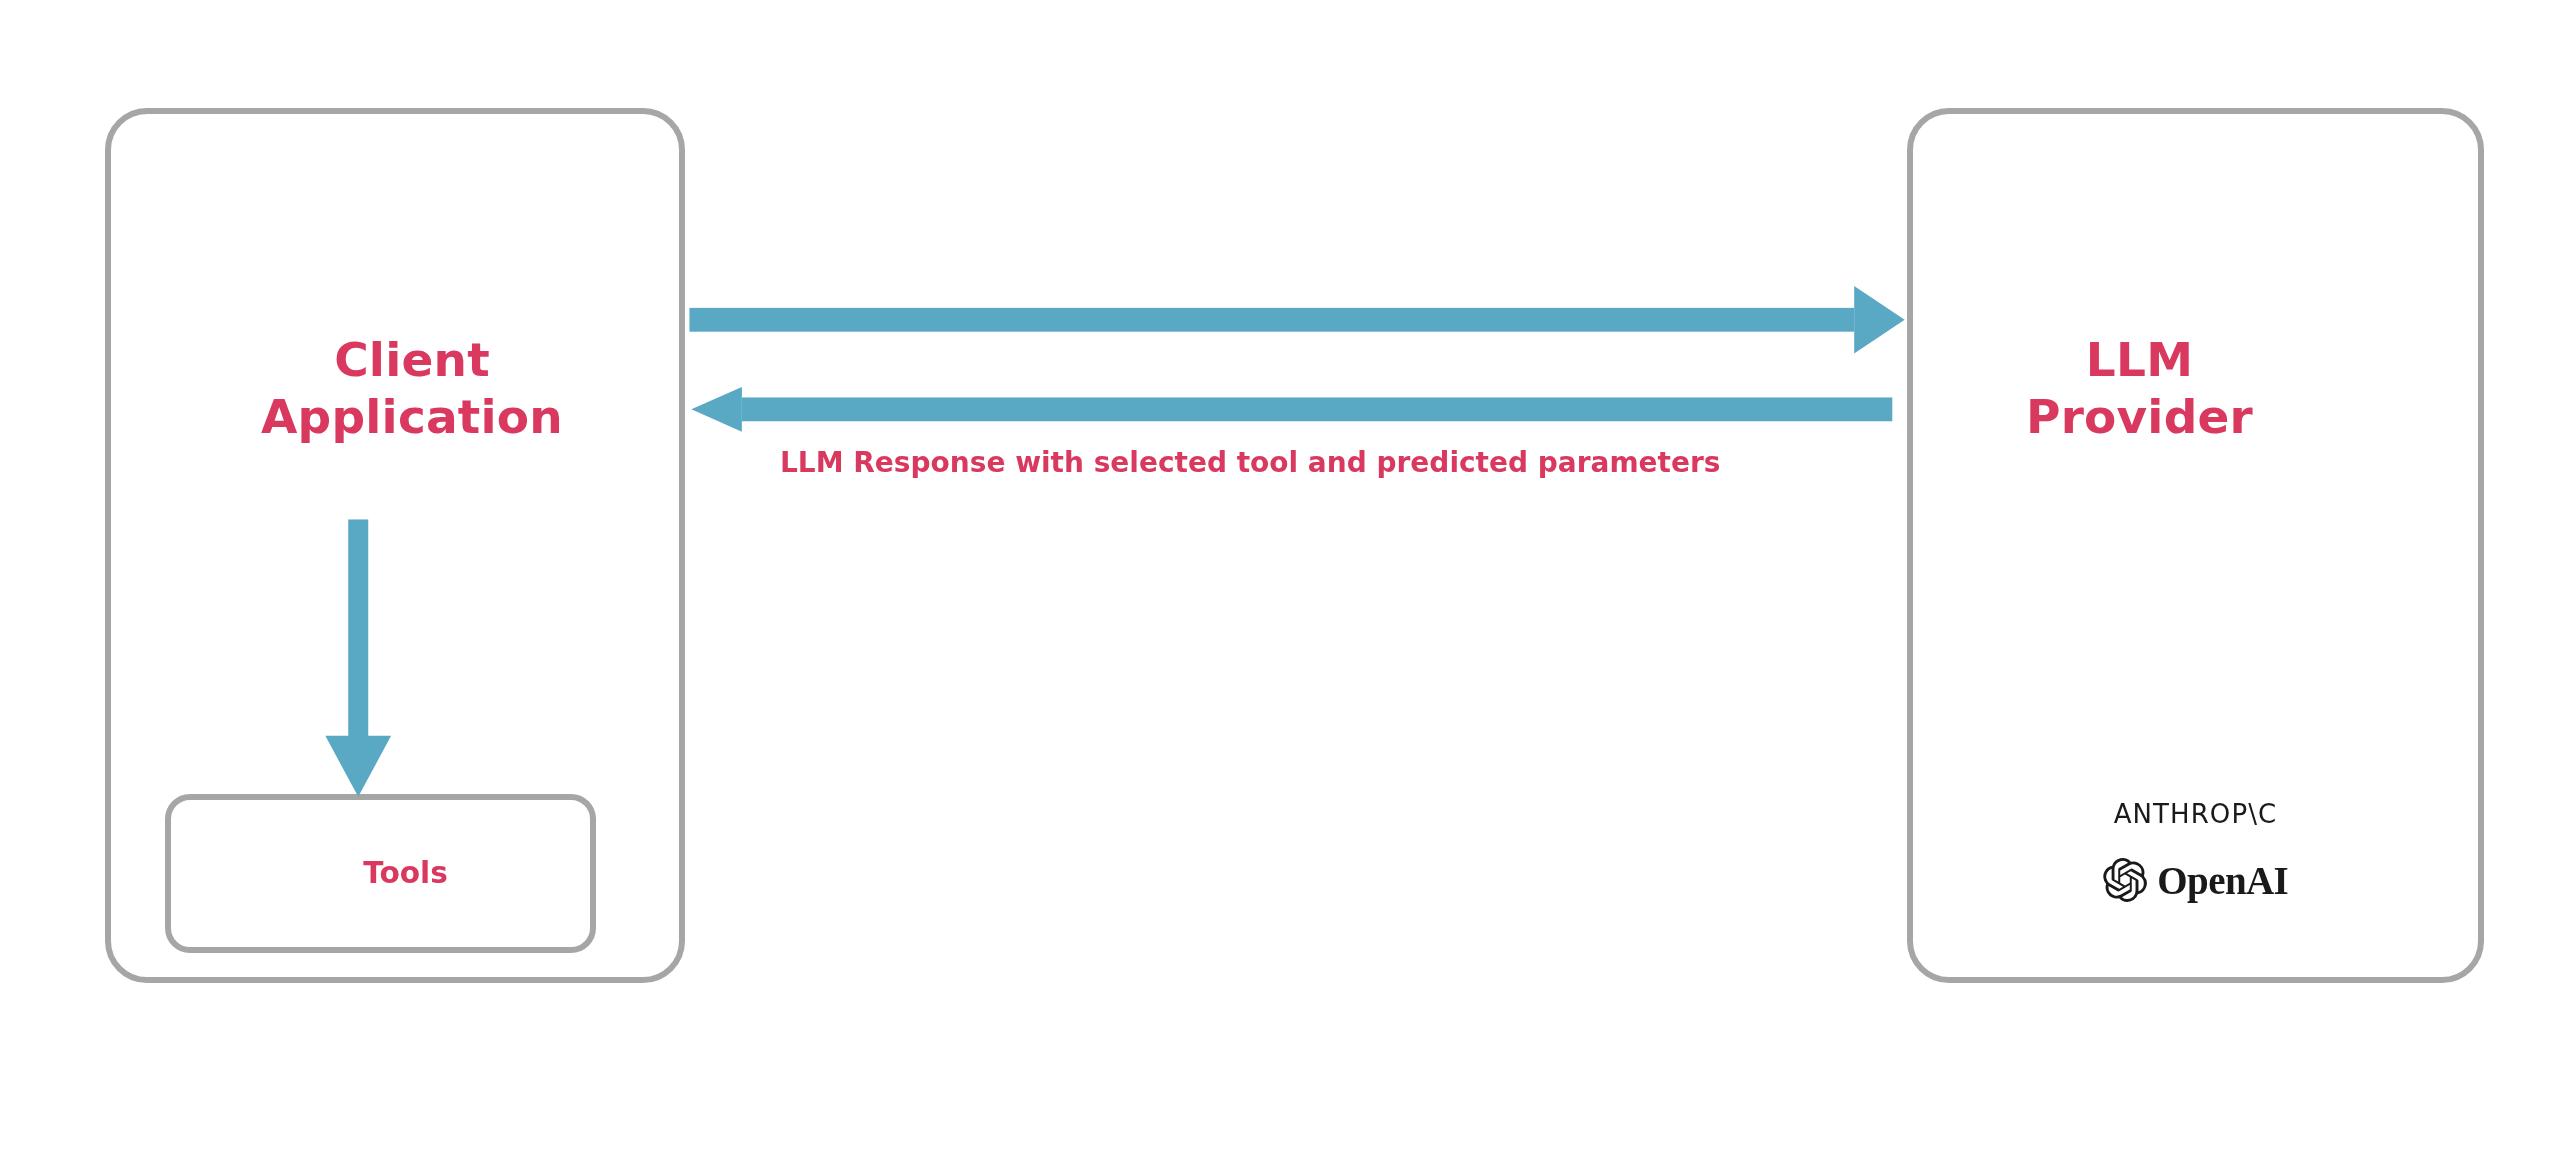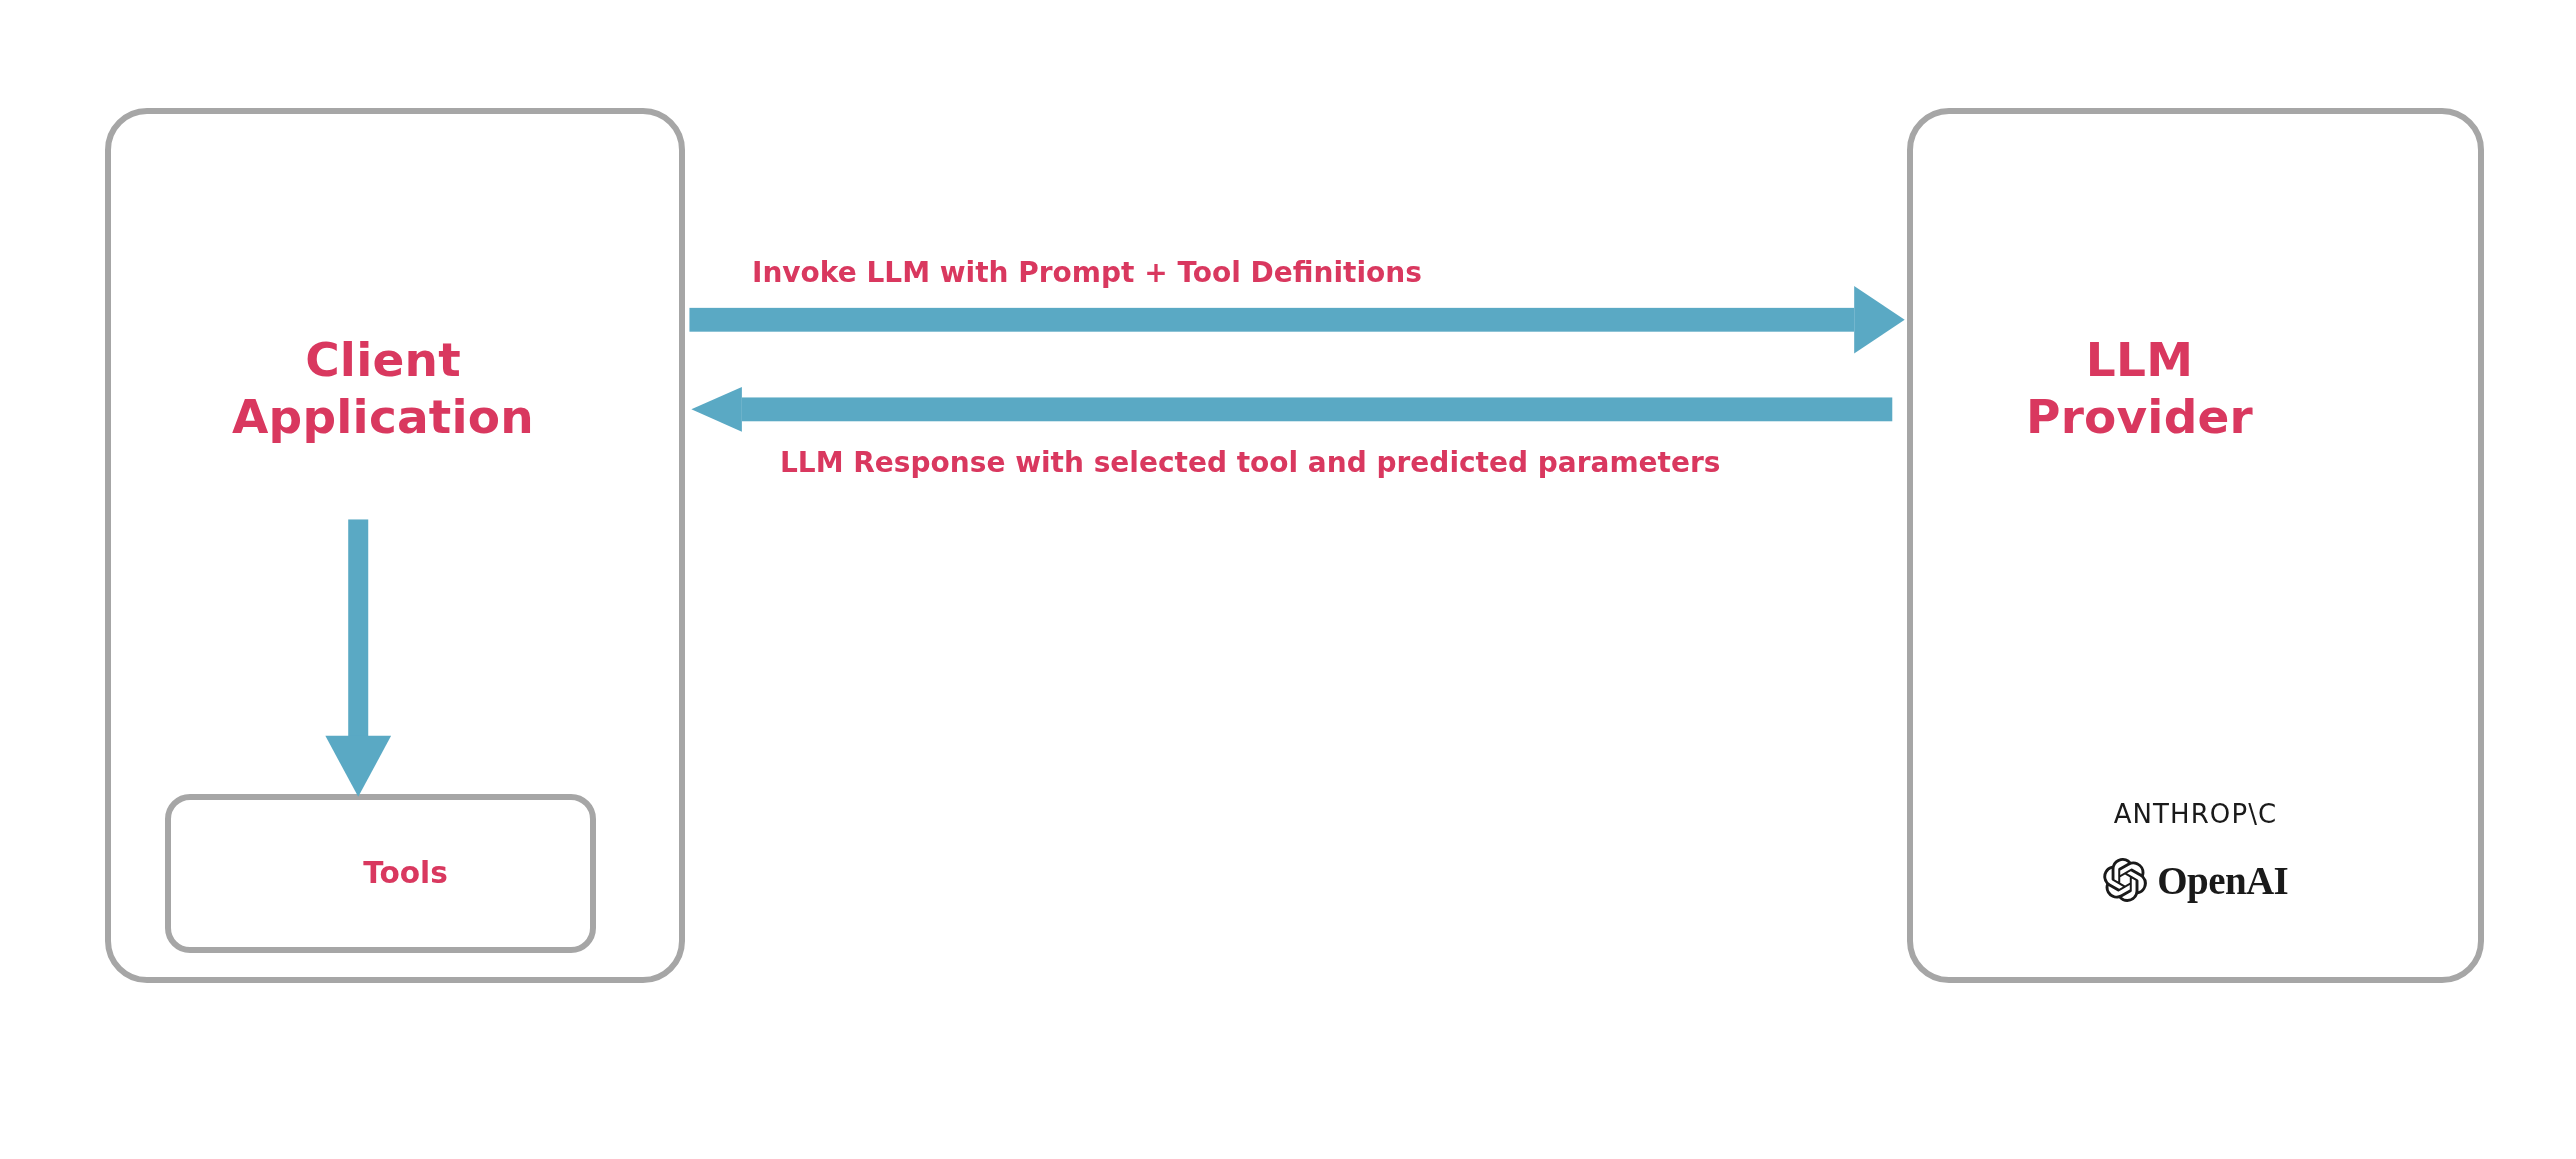--- a/index.html
+++ b/index.html
@@ -55,20 +55,21 @@
     font-size: 47px;
     line-height: 1.22;
     text-align: center;
     letter-spacing: 0.2px;
     white-space: pre-line;
   }
   #client-title {
     left: 105px;
     top: 331px;
     width: 556px;
+    padding-left: 29px;
   }
   #provider-title {
     left: 1907px;
     top: 331px;
     width: 465px;
   }
   .tools-label {
     position: absolute;
     left: 165px;
     top: 856px;
@@ -172,21 +173,20 @@
       <rect x="778" y="417" width="1207" height="25" fill="#5aa9c4"></rect>
       <polygon points="778,406 778,453 725,429.5" fill="#5aa9c4"></polygon>
     </g>
 
     <g>
       <rect x="365" y="545" width="21" height="233" fill="#5aa9c4"></rect>
       <polygon points="341,772 410,772 375.5,836" fill="#5aa9c4"></polygon>
     </g>
   </svg>
 
-  <div class="arrow-label" id="label-invoke">Invoke LLM with Prompt + Tool Definitions</div>
   <div class="arrow-label" id="label-response">LLM Response with selected tool and predicted parameters</div>
 
   <div id="anthropic-logo">ANTHROP\C</div>
 
   <div id="openai-logo">
     <svg width="44" height="44" viewBox="0 0 24 24">
       <path fill="#1a1a1a" d="M22.282 9.821a5.985 5.985 0 0 0-.516-4.91 6.046 6.046 0 0 0-6.51-2.9A6.065 6.065 0 0 0 4.981 4.18a5.985 5.985 0 0 0-3.998 2.9 6.046 6.046 0 0 0 .743 7.097 5.98 5.98 0 0 0 .51 4.911 6.051 6.051 0 0 0 6.515 2.9A5.985 5.985 0 0 0 13.26 24a6.056 6.056 0 0 0 5.772-4.206 5.99 5.99 0 0 0 3.997-2.9 6.056 6.056 0 0 0-.747-7.073zM13.26 22.43a4.476 4.476 0 0 1-2.876-1.04l.141-.081 4.779-2.758a.795.795 0 0 0 .392-.681v-6.737l2.02 1.168a.071.071 0 0 1 .038.052v5.583a4.504 4.504 0 0 1-4.494 4.494zM3.6 18.304a4.47 4.47 0 0 1-.535-3.014l.142.085 4.783 2.759a.771.771 0 0 0 .78 0l5.843-3.369v2.332a.08.08 0 0 1-.033.062L9.74 19.95a4.5 4.5 0 0 1-6.14-1.646zM2.34 7.896a4.485 4.485 0 0 1 2.366-1.973V11.6a.766.766 0 0 0 .388.676l5.815 3.355-2.02 1.168a.076.076 0 0 1-.071 0l-4.83-2.786A4.504 4.504 0 0 1 2.34 7.872zm16.597 3.855-5.833-3.387L15.119 7.2a.076.076 0 0 1 .071 0l4.83 2.791a4.494 4.494 0 0 1-.676 8.105v-5.678a.79.79 0 0 0-.407-.667zm2.01-3.023-.141-.085-4.774-2.782a.776.776 0 0 0-.785 0L9.409 9.23V6.897a.066.066 0 0 1 .028-.061l4.83-2.787a4.5 4.5 0 0 1 6.68 4.66zm-12.64 4.135-2.02-1.164a.08.08 0 0 1-.038-.057V6.075a4.5 4.5 0 0 1 7.375-3.453l-.142.08-4.778 2.758a.795.795 0 0 0-.393.681zm1.097-2.365 2.602-1.5 2.607 1.5v2.999l-2.597 1.5-2.607-1.5z"></path>
     </svg>
     <span id="openai-wordmark">OpenAI</span>
   </div>

